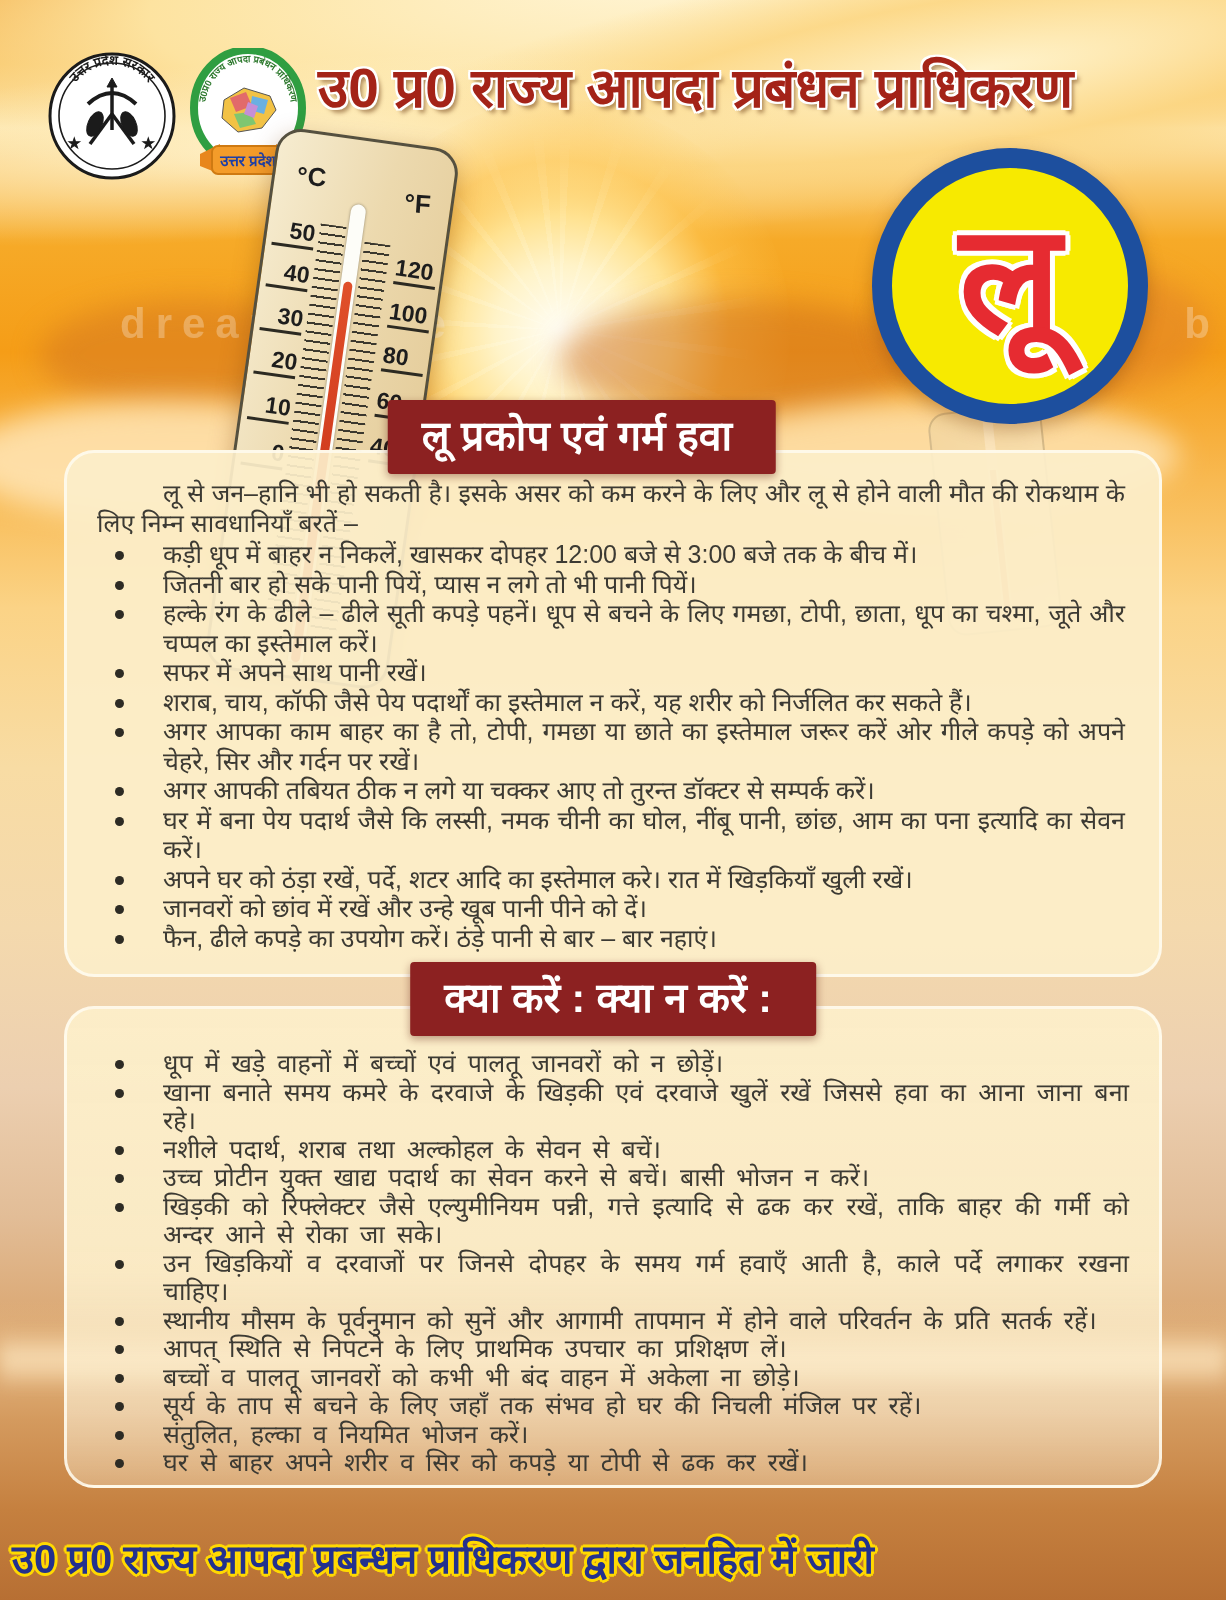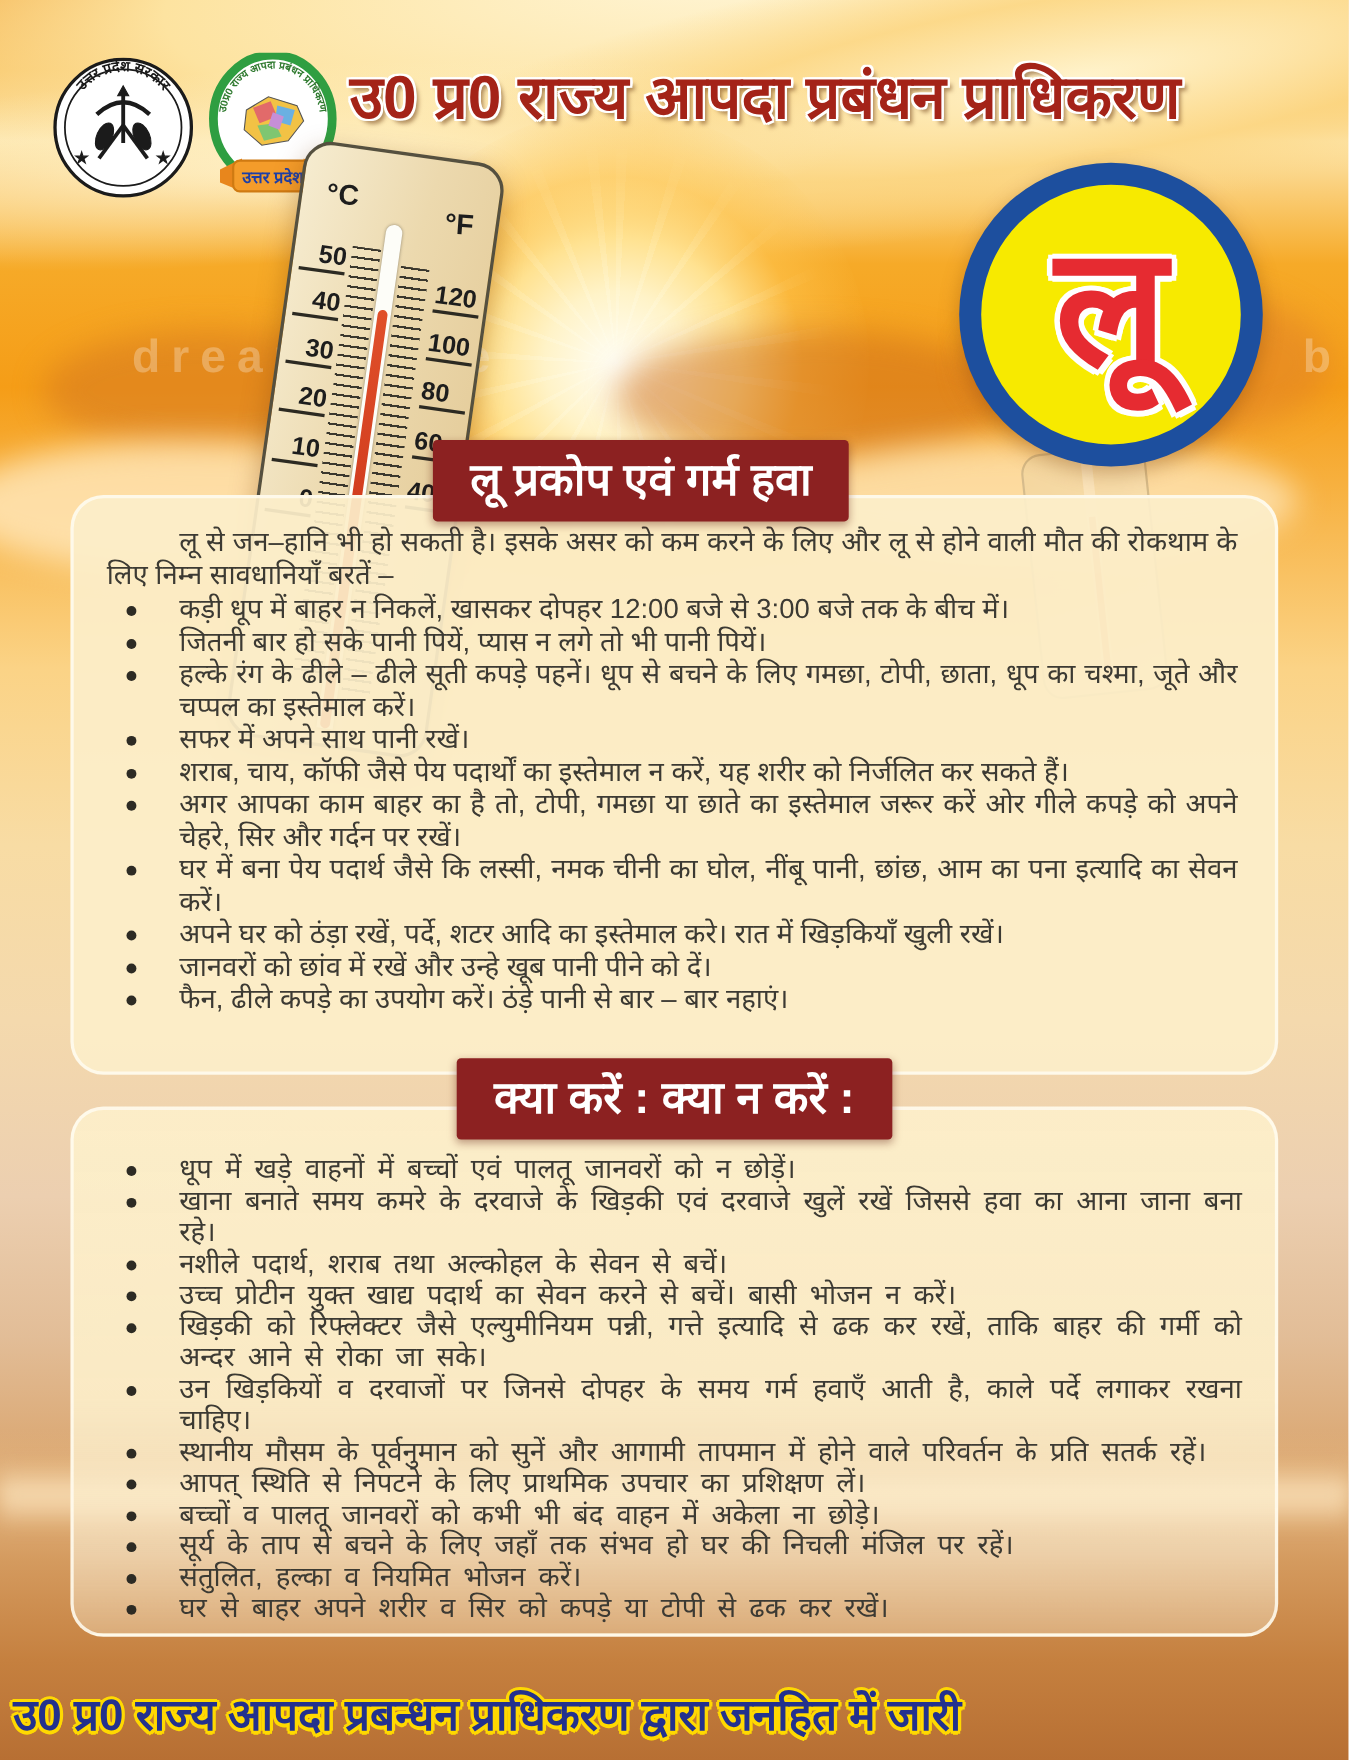--- a/index.html
+++ b/index.html
@@ -71,21 +71,21 @@
   
   .badge{position:absolute;left:872px;top:148px;width:276px;height:276px;border-radius:50%;
     background:#f7ea00;border:20px solid #1d4f9e;box-sizing:border-box;
     display:flex;align-items:center;justify-content:center;
     box-shadow:0 6px 18px rgba(120,60,10,.35);}
   .badge-text{font-size:150px;font-weight:bold;color:#e62b31;line-height:1;margin-top:-14px;
     text-shadow:-4px -4px 0 #fff,4px -4px 0 #fff,-4px 4px 0 #fff,4px 4px 0 #fff,
       0 -5px 0 #fff,0 5px 0 #fff,-5px 0 0 #fff,5px 0 0 #fff;}
   
   .banner{position:absolute;background:#8c2121;color:#fff;font-weight:bold;font-size:41px;
-    padding:6px 34px 12px 34px;border-radius:4px;white-space:nowrap;z-index:6;
+    padding:6px 44px 12px 34px;border-radius:4px;white-space:nowrap;z-index:6;
     box-shadow:0 3px 8px rgba(90,20,10,.4);}
   .banner1{left:50%;transform:translateX(-58%);top:400px;}
   .banner2{left:50%;transform:translateX(-50%);top:962px;}
   .panel{position:absolute;left:64px;width:1098px;background:rgba(252,238,201,.93);
     border:3px solid rgba(255,252,240,.85);border-radius:30px;box-sizing:border-box;
     color:#3c3a33;z-index:4;}
   .panel1{top:450px;height:527px;padding:26px 34px 10px 30px;font-size:25px;line-height:29.5px;}
   .panel2{top:1006px;height:482px;padding:40px 30px 10px 30px;font-size:25px;line-height:28.5px;
     background:linear-gradient(180deg,rgba(252,238,201,.95) 0%,rgba(252,238,201,.92) 55%,rgba(252,240,214,.6) 85%,rgba(252,240,214,.35) 100%);}
   .intro{margin:0 0 2px 0;text-indent:66px;text-align:justify;}
@@ -202,20 +202,21 @@
   <div class="banner banner1">लू प्रकोप एवं गर्म हवा</div>
   <div class="panel panel1">
     <p class="intro">लू से जन–हानि भी हो सकती है। इसके असर को कम करने के लिए और लू से होने वाली मौत की रोकथाम के लिए निम्न सावधानियाँ बरतें –</p>
     <ul class="advice">
       <li>कड़ी धूप में बाहर न निकलें, खासकर दोपहर 12:00 बजे से 3:00 बजे तक के बीच में।</li>
       <li>जितनी बार हो सके पानी पियें, प्यास न लगे तो भी पानी पियें।</li>
       <li>हल्के रंग के ढीले – ढीले सूती कपड़े पहनें। धूप से बचने के लिए गमछा, टोपी, छाता, धूप का चश्मा, जूते और चप्पल का इस्तेमाल करें।</li>
       <li>सफर में अपने साथ पानी रखें।</li>
       <li>शराब, चाय, कॉफी जैसे पेय पदार्थों का इस्तेमाल न करें, यह शरीर को निर्जलित कर सकते हैं।</li>
       <li>अगर आपका काम बाहर का है तो, टोपी, गमछा या छाते का इस्तेमाल जरूर करें ओर गीले कपड़े को अपने चेहरे, सिर और गर्दन पर रखें।</li>
+      <li>अगर आपकी तबियत ठीक न लगे या चक्कर आए तो तुरन्त डॉक्टर से सम्पर्क करें।</li>
       <li>घर में बना पेय पदार्थ जैसे कि लस्सी, नमक चीनी का घोल, नींबू पानी, छांछ, आम का पना इत्यादि का सेवन करें।</li>
       <li>अपने घर को ठंड़ा रखें, पर्दे, शटर आदि का इस्तेमाल करे। रात में खिड़कियाँ खुली रखें।</li>
       <li>जानवरों को छांव में रखें और उन्हे खूब पानी पीने को दें।</li>
       <li>फैन, ढीले कपड़े का उपयोग करें। ठंड़े पानी से बार – बार नहाएं।</li>
     </ul>
   </div>
 
   <div class="banner banner2">क्या करें : क्या न करें :</div>
   <div class="panel panel2">
     <ul class="advice">

